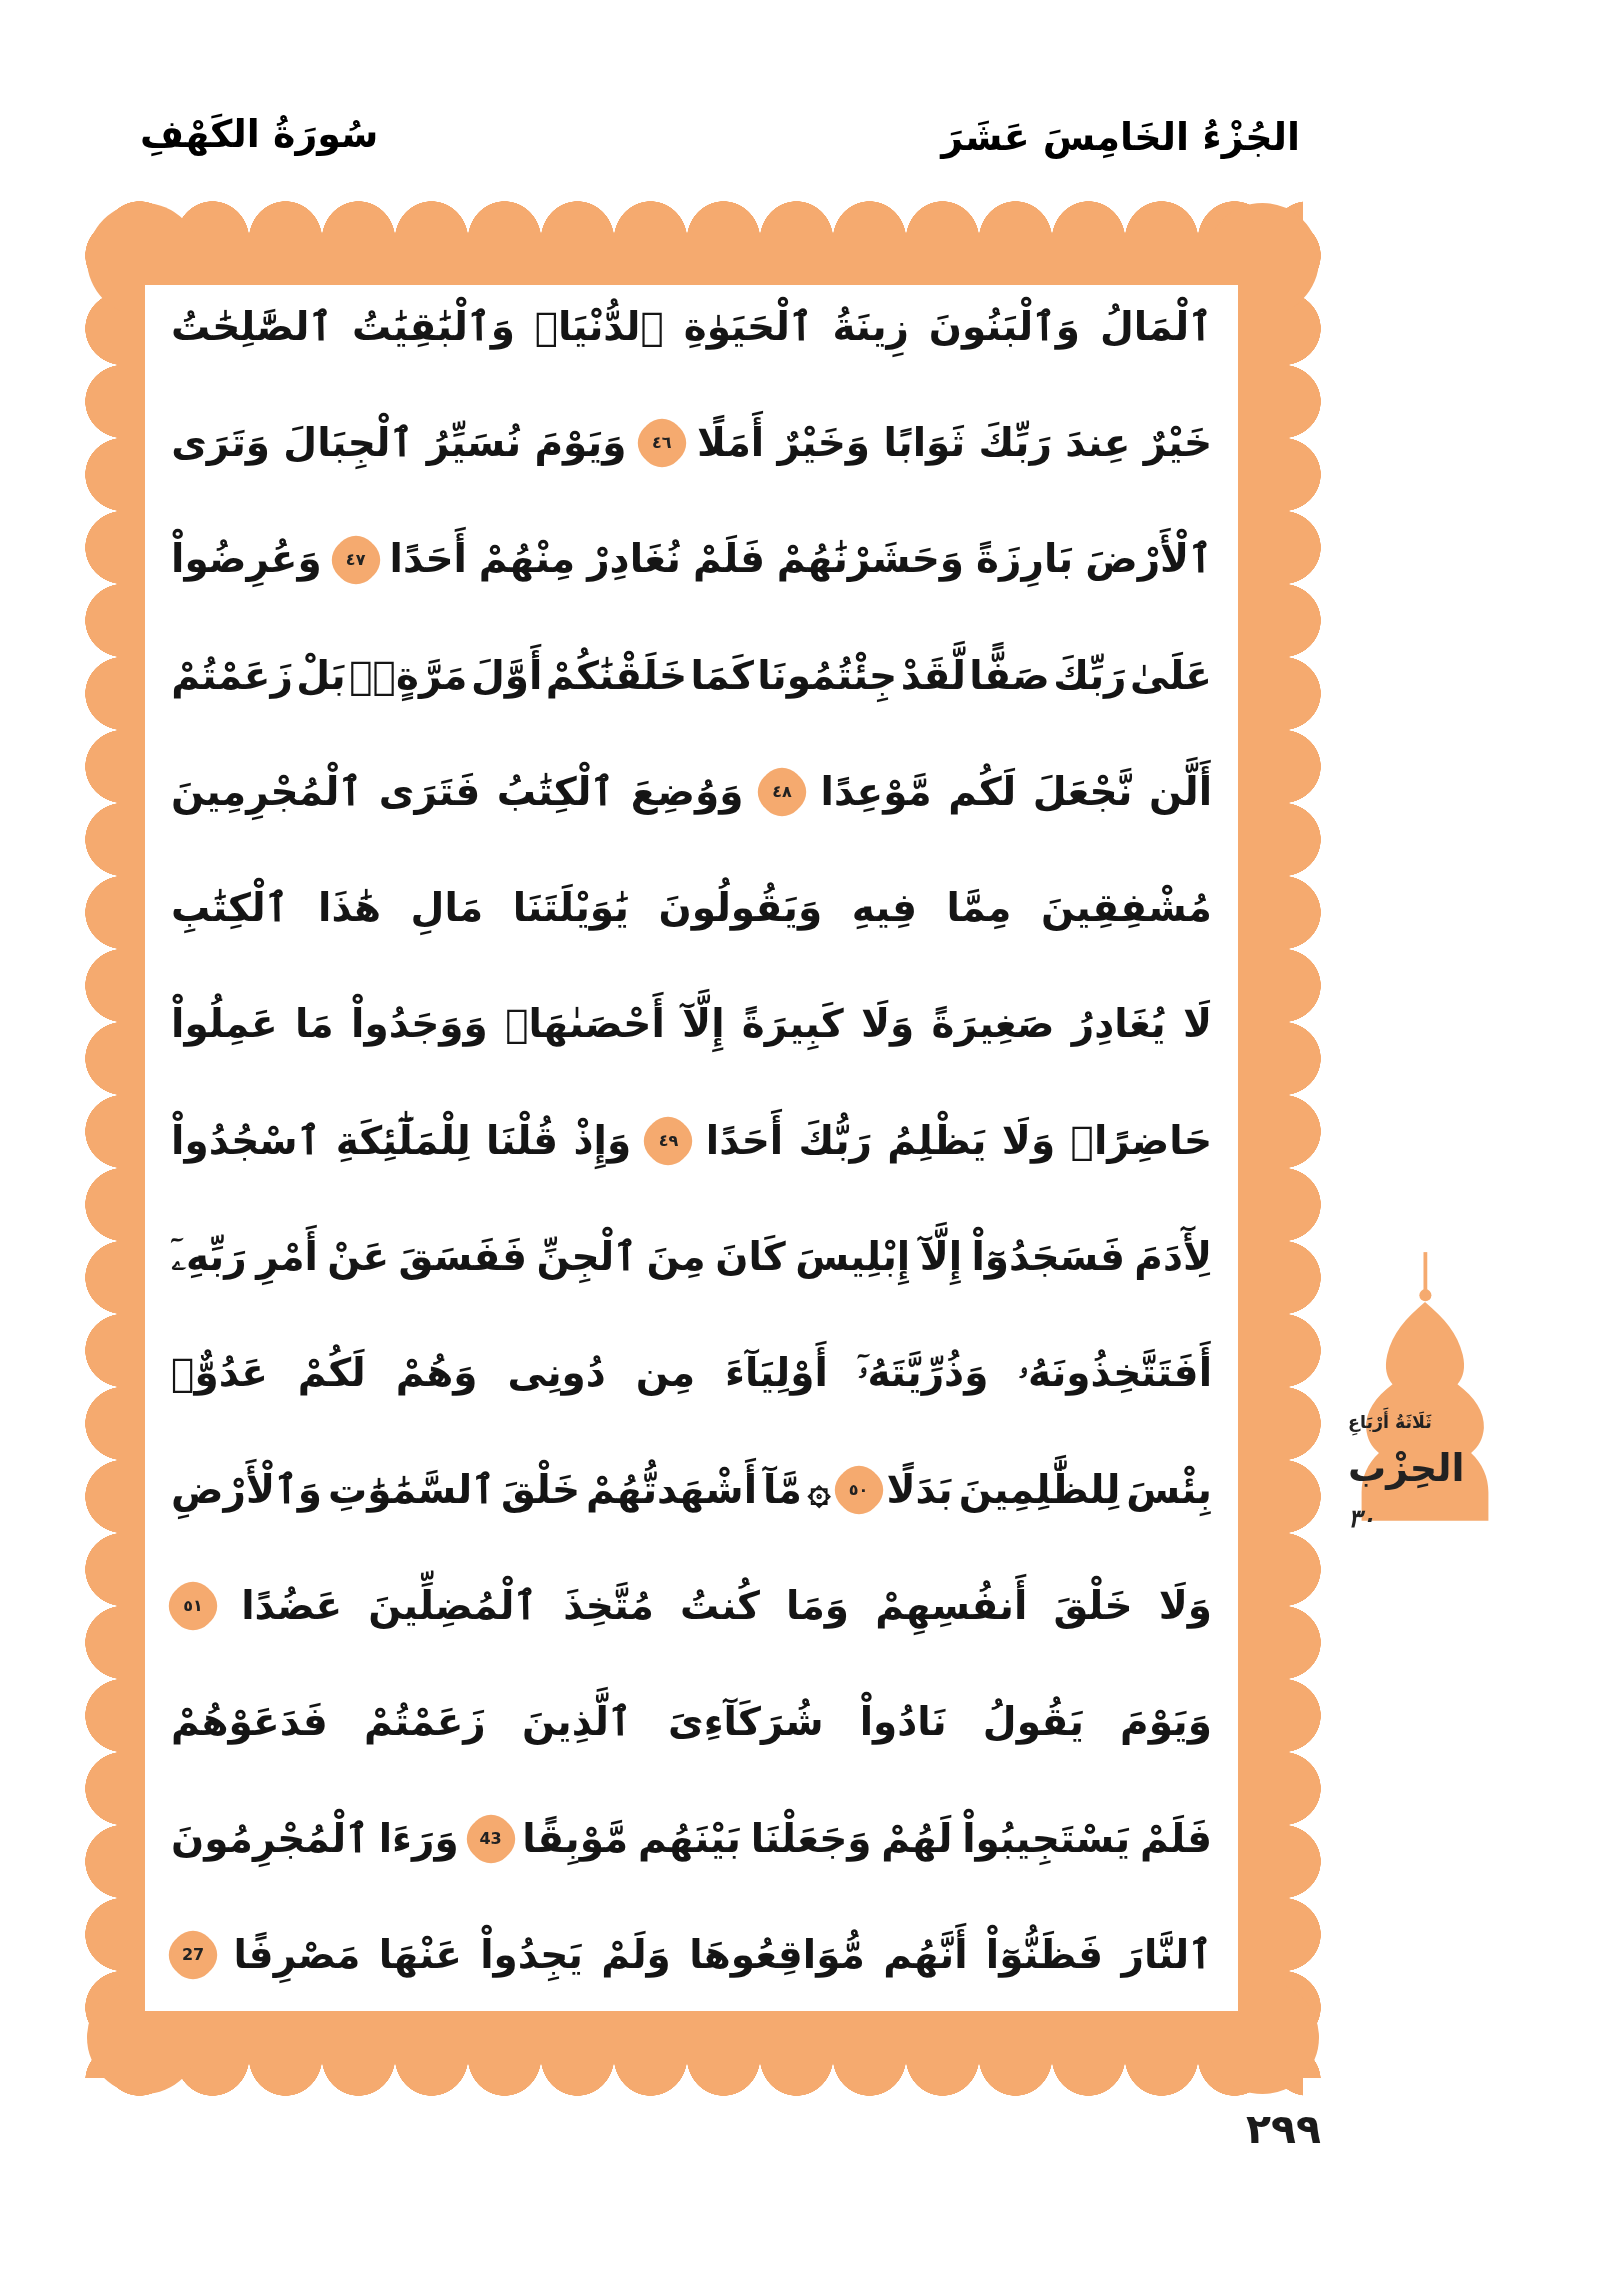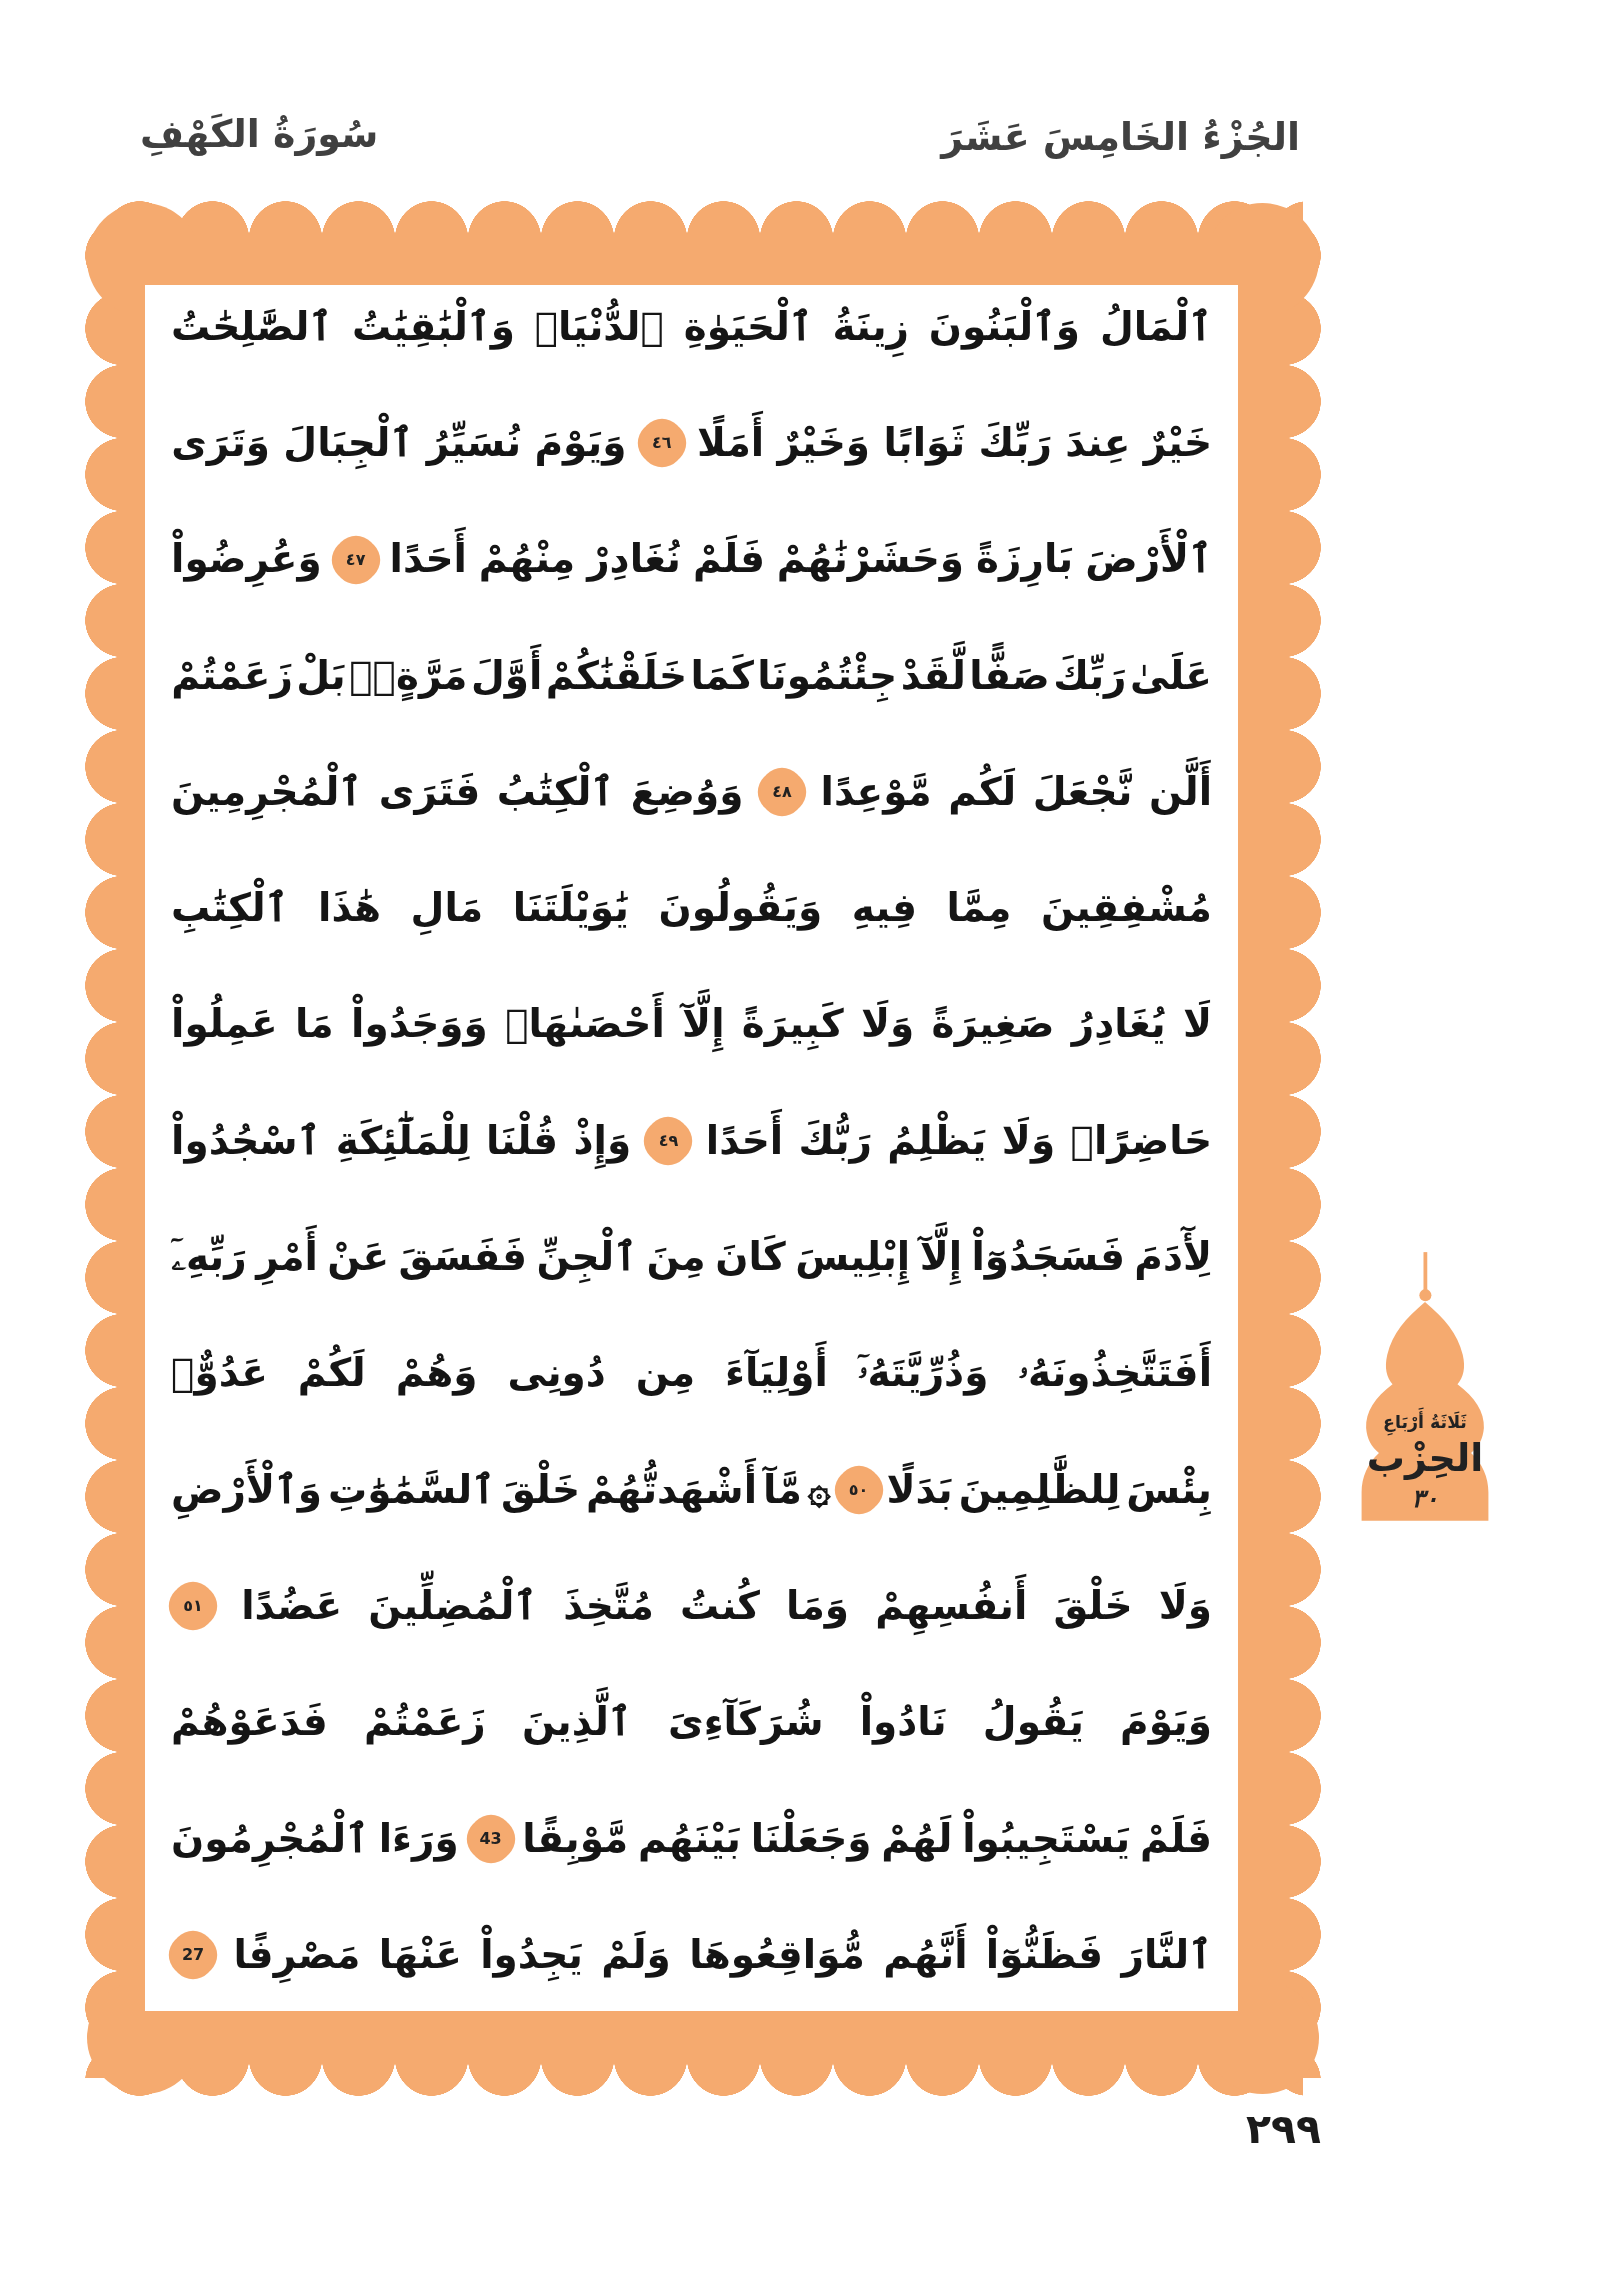--- a/index.html
+++ b/index.html
@@ -1,20 +1,20 @@
 <!DOCTYPE html>
 <html lang="ar" dir="rtl" style="font-size:12px"><head>
 <meta charset="utf-8">
 <style>
   html,body{margin:0;padding:0;background:#ffffff;}
   body{font-family:"DejaVu Sans", sans-serif; color:#1b1b1b;}
   #page{position:relative;width:1605px;height:2295px;background:#ffffff;overflow:hidden;direction:rtl;}
 
   
-  .hdr{position:absolute;font-weight:bold;font-size:38px;letter-spacing:0;color:#404040;white-space:nowrap;text-align:center;}
+  .hdr{position:absolute;font-weight:bold;font-size:38px;letter-spacing:0;color:#000000;white-space:nowrap;text-align:center;}
   #surah-title{left:140px;top:112px;}
   #juz-title{right:305px;top:115px;}
 
   
   :root{--orange:#F5AA6F;}
   #frame{position:absolute;left:85px;top:201px;width:1236px;height:1895px;}
   #frame .band{position:absolute;inset:35px;background:#F5AA6F;}
   .sc{position:absolute;}
   .sc-top{top:0;left:18px;right:18px;height:39px;
     background:radial-gradient(ellipse 37px 39px at 50% 100%, #F5AA6F 99%, rgba(245,170,111,0) 100%);
@@ -40,21 +40,21 @@
   .w{white-space:nowrap;}
   .vmark{flex:0 0 auto;display:inline-flex;align-items:center;justify-content:center;
     width:44px;height:44px;border-radius:50%;background:#F5AA6F;color:#222;
     font-size:16px;font-weight:bold;line-height:1;
     box-shadow:0 -3px 0 -0.8px #F5AA6F, 0 3px 0 -0.8px #F5AA6F, 3px 0 0 -0.8px #F5AA6F, -3px 0 0 -0.8px #F5AA6F;}
 
   
   #hizb{position:absolute;left:1348px;top:1252px;width:154px;height:272px;}
   #hizb svg{position:absolute;inset:0;}
   #hizb .labels{position:absolute;left:0;right:0;top:160px;display:flex;flex-direction:column;
-    align-items:center;gap:7px;color:#222;}
+    align-items:flex-end;gap:17px;color:#222;}
   #hizb-quarter{font-size:17.4px;font-weight:bold;}
   #hizb-word{font-size:38px;font-weight:bold;line-height:1.05;}
   #hizb-num{font-size:25px;font-weight:bold;line-height:1.05;font-style:italic;}
 
   
   #pageno{position:absolute;left:85px;top:2105px;width:1236px;text-align:right;
     font-size:41px;font-weight:bold;color:#1b1b1b;}
 </style>
 </head>
 <body>

